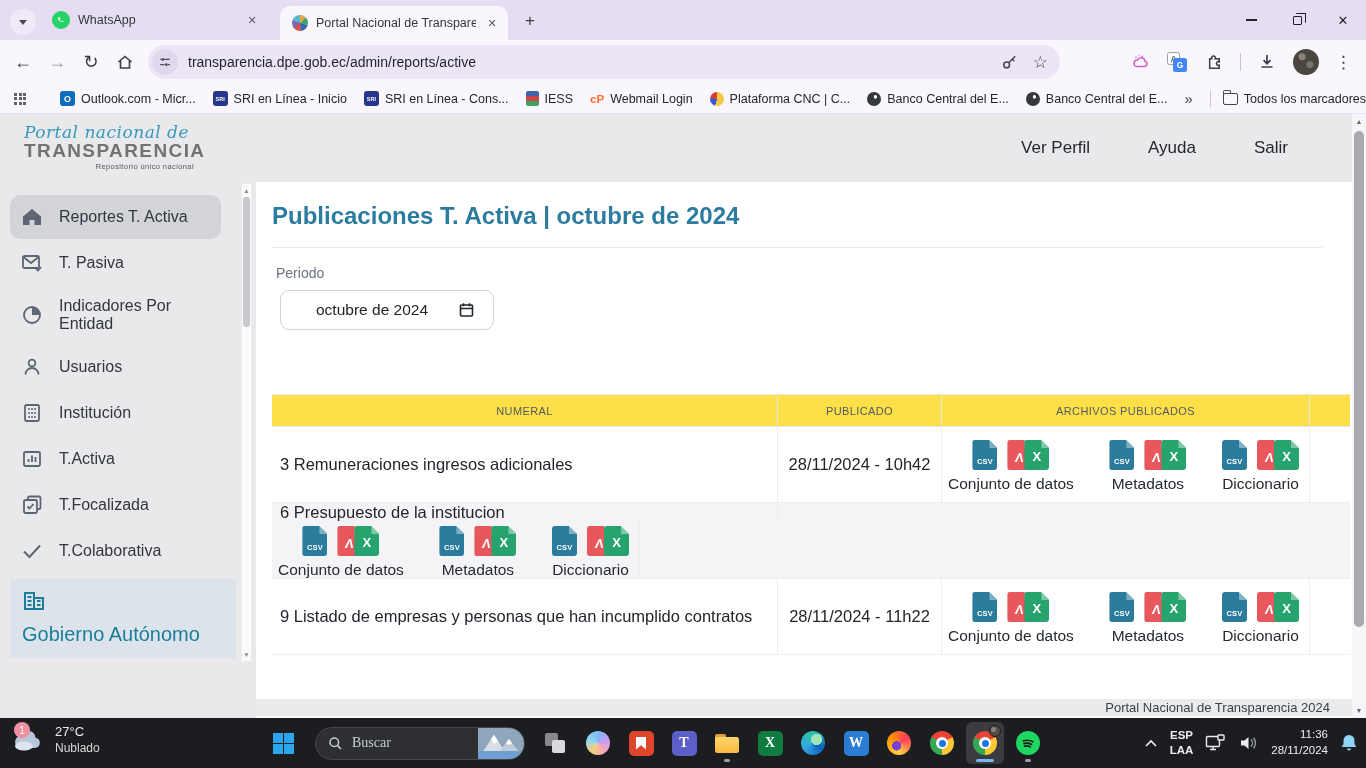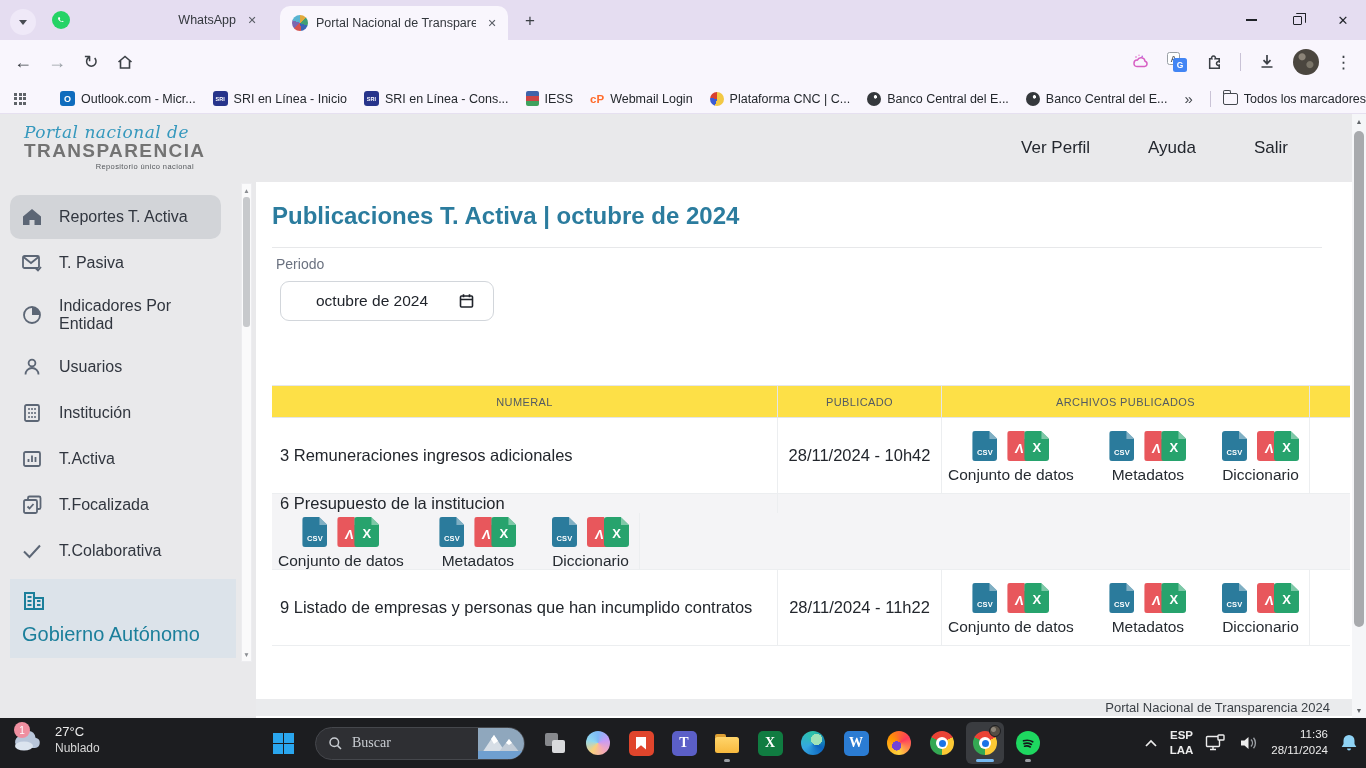--- a/index.html
+++ b/index.html
@@ -1,20 +1,20 @@
 <!DOCTYPE html>
 <html><head>
 <meta charset="utf-8">
 <style>
   * { margin:0; padding:0; box-sizing:border-box; }
   body { font-family:"Liberation Sans", sans-serif; background:#000; }
   #screen { position:relative; width:1366px; height:768px; overflow:hidden; background:#fff; }
 
   
-  .tabstrip { position:absolute; top:0; left:0; right:0; height:40px; background:#e5ddf1;text-align:right; }
+  .tabstrip { position:absolute; top:0; left:0; right:0; height:40px; background:#e5ddf1; }
   .tab-chevron { position:absolute; left:10px; top:9px; width:26px; height:26px; border-radius:13px; background:#efe9f8; display:flex; align-items:center; justify-content:center; }
   .caret-down { width:0; height:0; border-left:4px solid transparent; border-right:4px solid transparent; border-top:5px solid #474b52; }
   .tab { position:absolute; top:0; height:40px; display:flex; align-items:center; gap:8px; padding:0 8px 0 12px; font-size:12.5px; color:#33373d; }
   .tab.inactive { left:40px; width:228px; }
   .tab.active { left:280px; width:228px; top:6px; height:34px; background:#f9f6fd; border-radius:10px 10px 0 0; }
   .tab-title { flex:1; overflow:hidden; white-space:nowrap; }
   .tab-close { width:16px; height:16px; display:flex; align-items:center; justify-content:center; color:#5a5e66; font-size:11px; border-radius:8px; }
   .tab-close::before { content:"✕"; }
   .fav-wa { width:18px; height:18px; border-radius:50%; background:#25d366; flex:0 0 auto; position:relative; }
   .fav-wa svg { position:absolute; inset:2px; }
@@ -88,21 +88,21 @@
   .sb-gob { margin:6px 20px 0 10px; padding:10px 12px 12px; background:#dce3ea; color:#1b7f9b; font-size:20px; }
   .sb-gob .gob-label { display:block; margin-top:10px; }
   .side-scroll { position:absolute; right:4px; top:1px; bottom:56px; width:11px; background:#fafafb; border:1px solid #ececef; display:flex; flex-direction:column; align-items:center; }
   .side-scroll .arr { font-size:6.5px; color:#8a8d92; padding:3px 0; }
   .side-thumb { width:7px; height:130px; background:#c7c9cc; border-radius:3px; }
   .side-scroll .bottom { margin-top:auto; }
 
   .content { position:absolute; left:256px; top:68px; right:14px; bottom:0; background:#fff; padding-left:16px; }
   .page-title { margin-top:20px; font-size:24px; font-weight:bold; color:#2b7c9e; }
   .c-divider { margin-top:17px; margin-right:30px; border-top:1px solid #e7e8ea; }
-  .period-label { margin-top:8px; font-size:14px; color:#6b7280; margin-left:4px; }
+  .period-label { margin-top:17px; font-size:14px; color:#6b7280; margin-left:4px; }
   .period-input { margin-top:9px; margin-left:8px; width:214px; height:40px; border:1px solid #d2d6db; border-radius:9px; display:flex; align-items:center; justify-content:space-between; padding:0 19px 0 35px; font-size:15.5px; color:#20242b; background:#fff; }
 
   .tbl { margin-top:64px; width:1078px; border-top:1px solid #e5e7e9; }
   .thead { display:flex; height:32px; background:#fde047; border-bottom:1px solid #e3e5e8; }
   .th { display:flex; align-items:center; justify-content:center; font-size:11px; letter-spacing:.4px; color:#525a63; border-right:1px solid #e3e5e8; }
   .c1 { width:506px; } .c2 { width:164px; } .c3 { width:368px; } .c4 { flex:1; border-right:none !important; }
   .trow { display:flex; height:76px; border-bottom:1px solid #eceef0; background:#fff; }
   .trow.alt { background:#f4f4f6;flex-direction:column; }
   .td { display:flex; align-items:center; border-right:1px solid #eceef0; }
   .td.c1 { padding-left:8px; font-size:16.5px; color:#22262c; }
@@ -198,20 +198,39 @@
 
 <div class="toolbar">
   <div class="nav-btn gl-back"></div>
   <div class="nav-btn gl-fwd disabled"></div>
   <div class="nav-btn gl-reload"></div>
   <div class="nav-btn">
     <svg viewBox="0 0 20 20" width="20" height="20" fill="none" stroke="#3c4046" stroke-width="1.6">
           <path d="M3.5 10 10 4.5 16.5 10M5.5 8.8V16h9V8.8"></path>
         </svg>
   </div>
+  <div class="omnibox">
+    <span class="site-info">
+      <svg viewBox="0 0 16 16" width="14" height="14" fill="none" stroke="#4a4e55" stroke-width="1.4">
+            <circle cx="5.5" cy="5" r="1.5" fill="#4a4e55" stroke="none"></circle>
+            <path d="M2.5 5h1.5M7 5h6.5M2.5 11h5M11 11h2.5"></path>
+            <circle cx="9.5" cy="11" r="1.5" fill="#4a4e55" stroke="none"></circle>
+          </svg>
+    </span>
+    <span class="url-text">transparencia.dpe.gob.ec/admin/reports/active</span>
+    <span class="omni-right">
+      <span>
+        <svg viewBox="0 0 20 20" width="19" height="19" fill="none" stroke="#41454c" stroke-width="1.6">
+              <circle cx="7" cy="12.5" r="3"></circle>
+              <path d="M9.5 10 16 3.5M13 6.5l2 2"></path>
+            </svg>
+      </span>
+      <span class="star-ic"></span>
+    </span>
+  </div>
   <div class="tb-right">
     <span>
       <svg viewBox="0 0 20 20" width="20" height="20" fill="none" stroke="#d75fc3" stroke-width="1.5">
             <path d="M6 14.5a3.2 3.2 0 0 1 .4-6.4 4 4 0 0 1 7.6 1.1 2.7 2.7 0 0 1-.4 5.3z"></path>
             <circle cx="5" cy="5" r=".8" fill="#d75fc3" stroke="none"></circle>
             <circle cx="8" cy="3.2" r=".8" fill="#e98ad1" stroke="none"></circle>
             <circle cx="11.2" cy="4.4" r=".8" fill="#b46be0" stroke="none"></circle>
           </svg>
     </span>
     <span class="gt">

